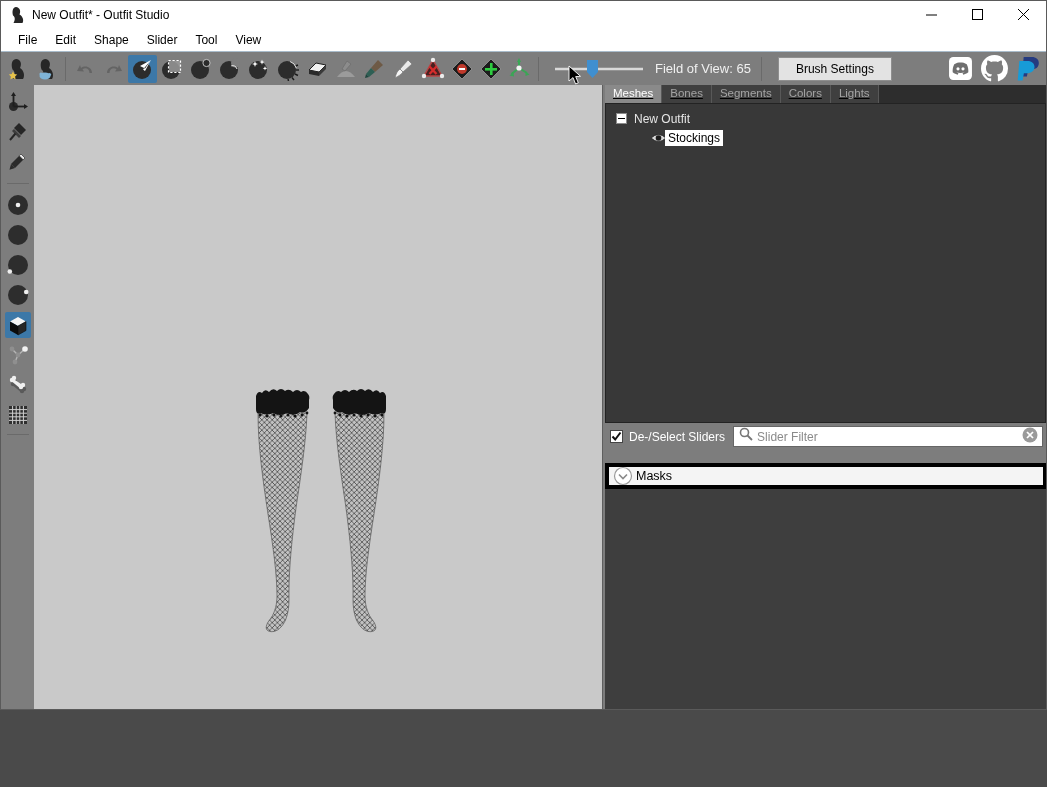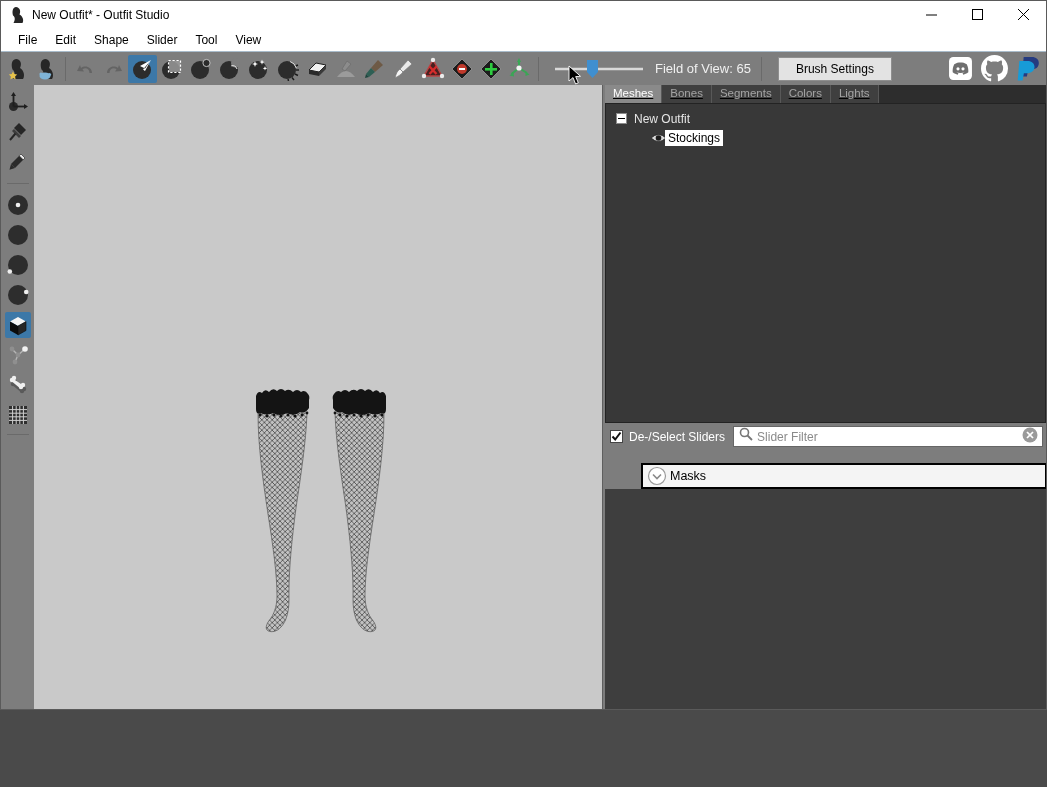--- a/index.html
+++ b/index.html
@@ -51,21 +51,21 @@
   .tree-sel { background:#fff; color:#000; padding:1px 3px; margin-left:-2px; }
   .splitterbar { position:absolute; left:0; top:338px; width:100%; height:10px; background:#7d7d7d; }
   .slider-bar { position:absolute; left:0; top:340px; width:100%; height:23px; display:flex; align-items:center; }
   .chk { width:13px; height:13px; background:#fff; border:1px solid #444; margin-left:7px; display:flex; align-items:center; justify-content:center; }
   .chk-label { color:#fff; font-size:12px; margin-left:6px; white-space:nowrap; }
   .searchbox { display:flex; background:#fff; border:1px solid #666; height:21px; margin-left:8px; margin-right:5px; flex:1; }
   .searchbox input { border:none; outline:none; flex:1; font-size:12px; font-family:"Liberation Sans",sans-serif; color:#333; margin-left:4px; background:transparent; }
   .searchbox input::placeholder { color:#8a8a8a; }
   .mag { margin-left:5px; }
   .clear-btn { margin-right:4px; }
-  .masks-bar { position:absolute; left:2px; top:378px; right:1px; height:26px; background:#f4f4f4; border:2px solid #000000; display:flex; align-items:center;margin-left:36px; }
+  .masks-bar { position:absolute; left:2px; top:378px; right:1px; height:26px; background:#f4f4f4; border:4px solid #000000; display:flex; align-items:center; }
   .masks-label { font-size:12.5px; color:#000; margin-left:3px; }
   .lower-dark { position:absolute; left:2px; top:404px; right:0; bottom:2px; background:#3e3e3e; }
   
   .panel-bottom-line { position:absolute; left:0; top:763px; width:100%; height:2px; background:#303030; }
   .statusbar { position:absolute; left:0; top:765px; width:100%; height:22px; background:#f0f0f0; }
   .status-msg { position:absolute; left:5px; top:4px; font-size:12px; color:#000; }
   .status-sep { position:absolute; top:2px; width:1px; height:18px; background:#c9c9c9; border-right:1px solid #fff; }
   .grip { position:absolute; right:2px; bottom:2px; }
   .cursor-overlay { position:absolute; left:567px; top:64px; z-index:50; }
 </style>

